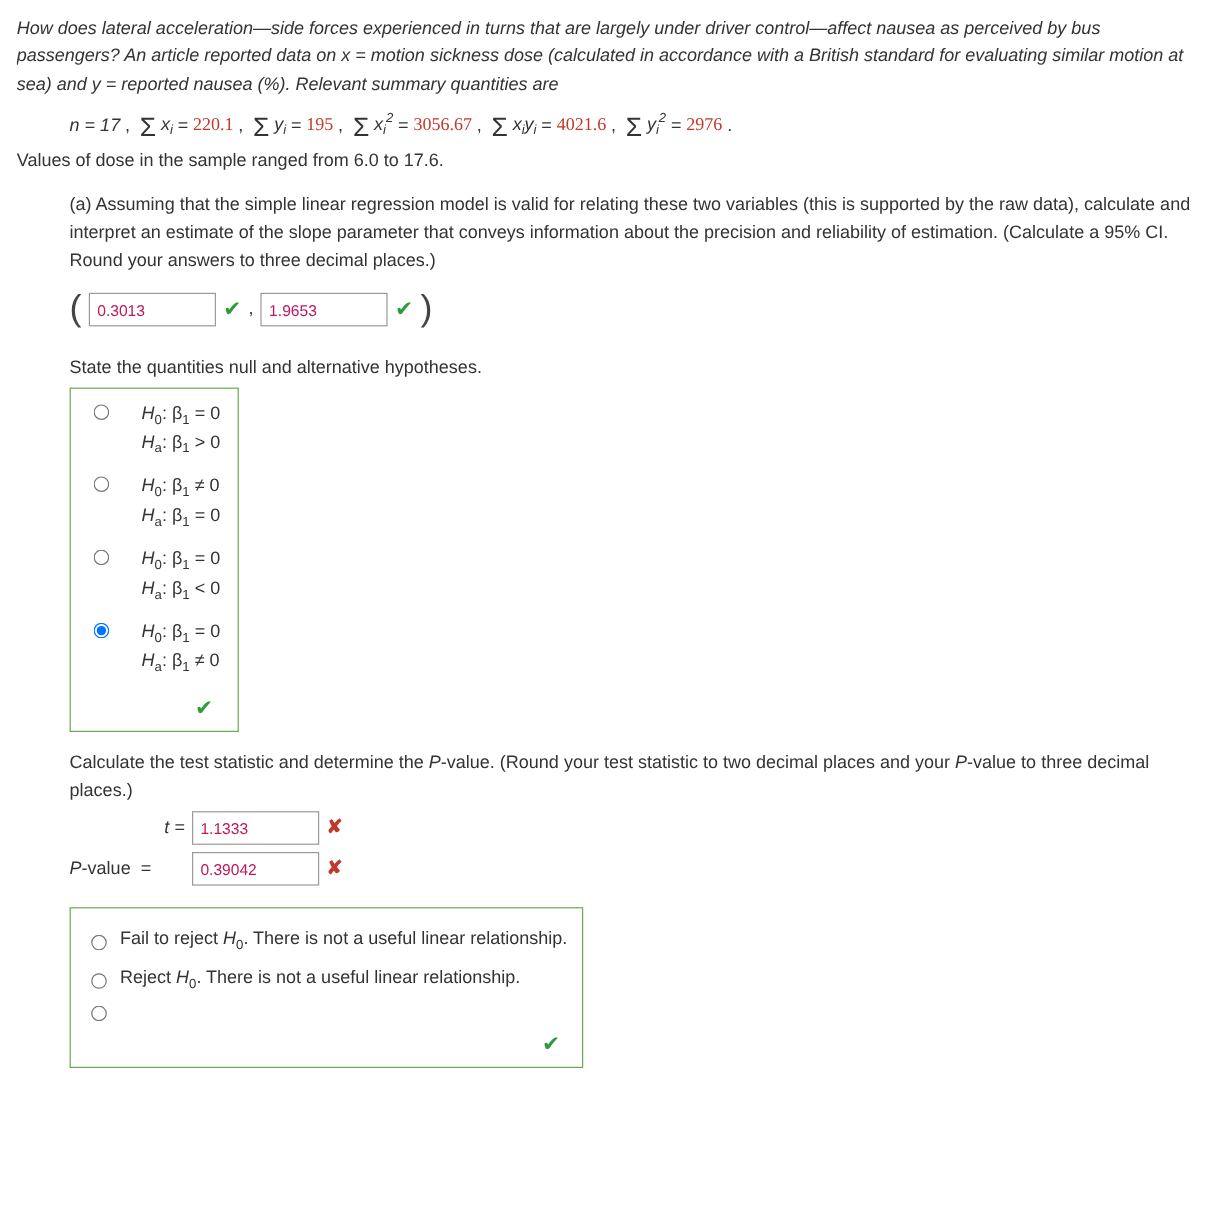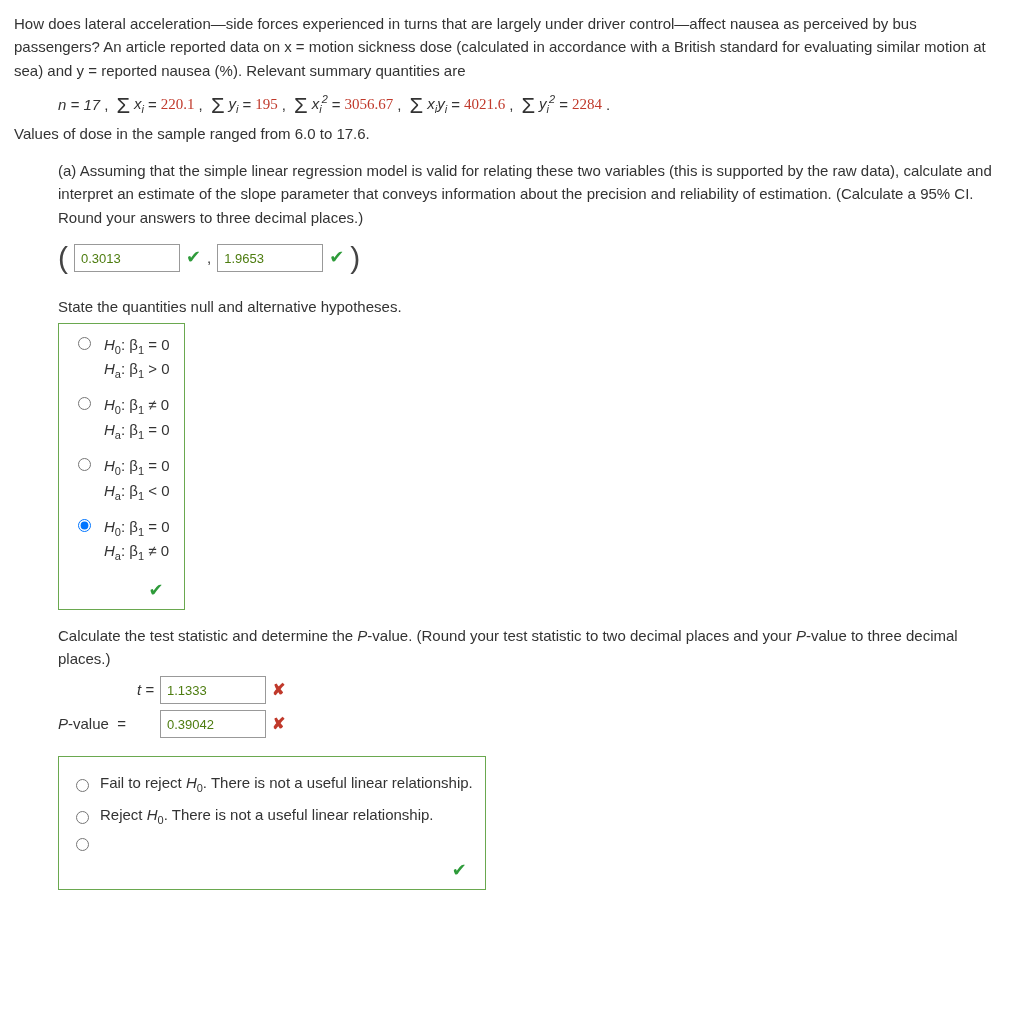--- a/index.html
+++ b/index.html
@@ -2,57 +2,57 @@
 <html><head>
 <meta charset="utf-8">
 <style>
   body {
     font-family: Arial, Helvetica, sans-serif;
     font-size: 15px;
     color: #333;
     margin: 12px 14px;
     line-height: 1.55;
   }
-  .intro { margin-bottom: 6px; }
+  .intro { margin-bottom: 6px; font-style: italic; }
   .summary-line {
     margin-left: 44px;
     font-size: 15px;
     display:flex;
     align-items:center;
     flex-wrap:wrap;
     gap:4px;
   }
   .summary-line .sigma { font-size: 22px; vertical-align: middle; position:relative; top:1px;}
   .red { color: #c0392b; font-family: Liberation Serif, serif; }
   .sub { font-style: italic; font-size:11px; vertical-align:sub; }
   .sup { font-size:11px; vertical-align:super; }
   .question-block { margin-left: 44px; margin-top:14px; }
   .input-box {
     width: 92px;
     height: 22px;
     border: 1px solid #999;
     font-size: 13px;
     padding: 2px 6px;
-    color:#4d7c0f;
+    color:#be185d;
     background:#fff;
   }
   .paren-row { display:flex; align-items:center; gap:6px; margin-top:6px;}
   .big-paren { font-size: 30px; color:#444; }
   .check { color:#2e9b3a; font-size:18px; }
   .cross { color:#c0392b; font-size:16px; font-weight:bold;}
   .hyp-box {
     border: 1px solid #6aa84f;
     padding: 10px 14px 4px 14px;
     display:inline-block;
     margin-top:4px;
   }
   .radio-opt {
     display:flex;
     align-items:flex-start;
-    gap:10px;
+    gap:24px;
     margin-bottom:12px;
   }
   .radio-opt input[type=radio]{ margin-top:3px; }
   .stack { display:flex; flex-direction:column; line-height:1.4; }
   .ital { font-style: italic; }
   .small-sub { font-size:11px; vertical-align:sub; }
   .check-row-right { text-align:right; padding-right:6px;}
   .tstat-row { display:flex; align-items:center; gap:6px; margin-top:6px; margin-left:24px;}
   .tstat-label { width:72px; text-align:right; font-style:italic;}
   .concl-box {
@@ -67,21 +67,21 @@
 <body>
 
 <div class="intro">How does lateral acceleration—side forces experienced in turns that are largely under driver control—affect nausea as perceived by bus passengers? An article reported data on x = motion sickness dose (calculated in accordance with a British standard for evaluating similar motion at sea) and y = reported nausea (%). Relevant summary quantities are</div>
 
 <div class="summary-line">
   <span class="ital">n = 17</span>,&nbsp;
   <span class="sigma">Σ</span><span class="ital">x<span class="sub">i</span></span> = <span class="red">220.1</span>,&nbsp;
   <span class="sigma">Σ</span><span class="ital">y<span class="sub">i</span></span> = <span class="red">195</span>,&nbsp;
   <span class="sigma">Σ</span><span class="ital">x<span class="sub">i</span><span class="sup">2</span></span> = <span class="red">3056.67</span>,&nbsp;
   <span class="sigma">Σ</span><span class="ital">x<span class="sub">i</span>y<span class="sub">i</span></span> = <span class="red">4021.6</span>,&nbsp;
-  <span class="sigma">Σ</span><span class="ital">y<span class="sub">i</span><span class="sup">2</span></span> = <span class="red">2284</span>.
+  <span class="sigma">Σ</span><span class="ital">y<span class="sub">i</span><span class="sup">2</span></span> = <span class="red">2976</span>.
 </div>
 
 <div>Values of dose in the sample ranged from 6.0 to 17.6.</div>
 
 <div class="question-block">
   <div>(a) Assuming that the simple linear regression model is valid for relating these two variables (this is supported by the raw data), calculate and interpret an estimate of the slope parameter that conveys information about the precision and reliability of estimation. (Calculate a 95% CI. Round your answers to three decimal places.)</div>
   <div class="paren-row">
     <span class="big-paren">(</span>
     <input class="input-box" value="0.3013" style="">
     <span class="check">✔</span>

